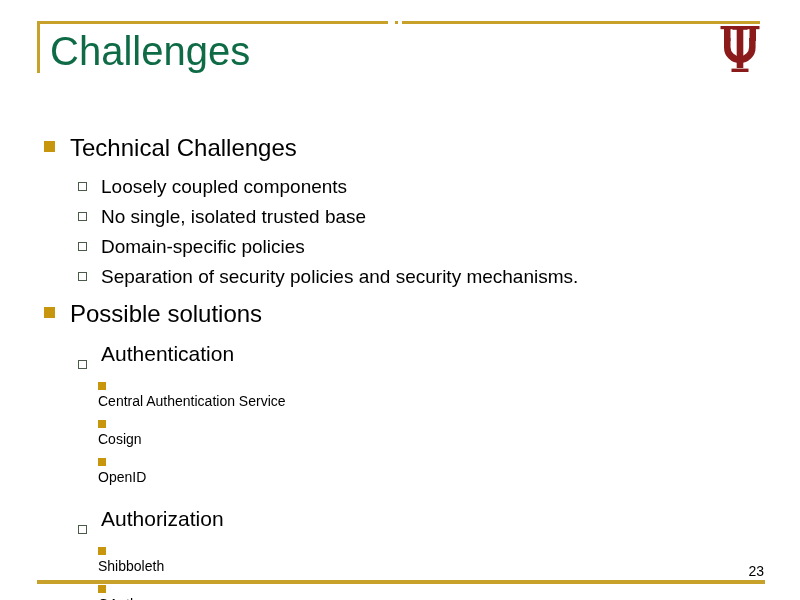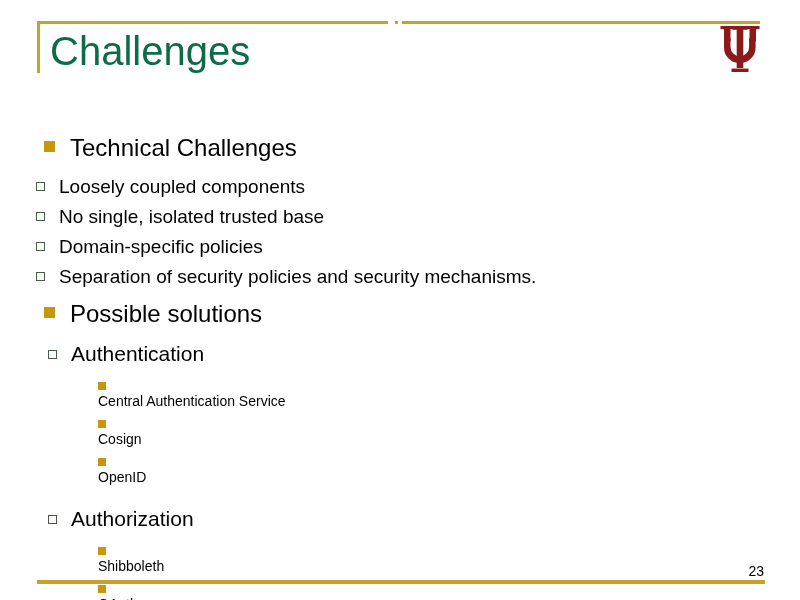--- a/index.html
+++ b/index.html
@@ -109,21 +109,21 @@
   }
   .lvl1 .text {
     font-size: 24px;
     line-height: 32px;
     color: #000000;
     white-space: nowrap;
   }
 
   
   .lvl2 {
-    padding-left: 36px;
+    padding-left: 78px;
     margin-bottom: 0px;
   }
   .lvl2 .bullet {
     width: 9px;
     height: 9px;
     border: 1.5px solid #4A5B4A;
     background: #ffffff;
     box-sizing: border-box;
     margin-top: 10px;
     margin-right: 14px;
@@ -131,21 +131,22 @@
   }
   .lvl2 .text {
     font-size: 19px;
     line-height: 30px;
     color: #000000;
     white-space: nowrap;
   }
 
   
   .lvl2b {
-    padding-left: 48px;
+    padding-left: 78px;
+    align-items: flex-end;
   }
   .lvl2b .bullet {
     width: 9px;
     height: 9px;
     border: 1.5px solid #4A5B4A;
     background: #ffffff;
     box-sizing: border-box;
     margin-top: 12px;
     margin-right: 14px;
     flex: none;

